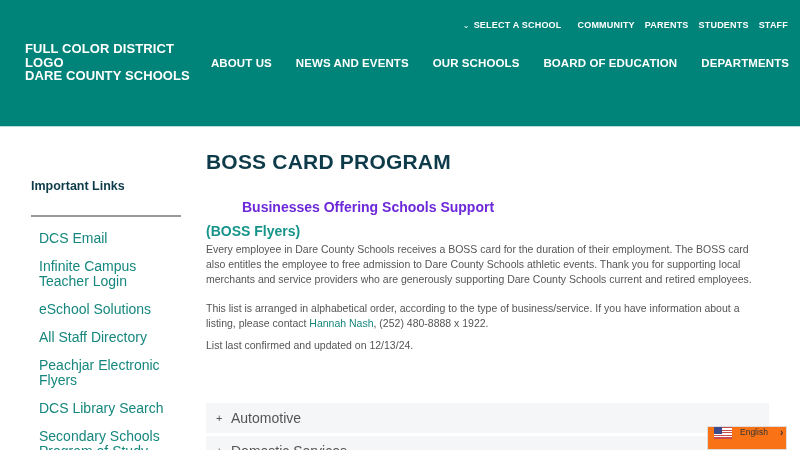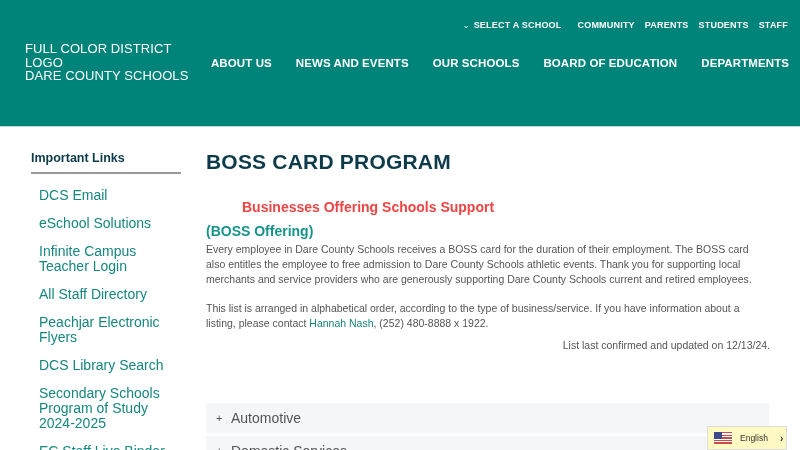--- a/index.html
+++ b/index.html
@@ -2,55 +2,55 @@
 <html><head>
 <meta charset="utf-8">
 <style>
   * { margin: 0; padding: 0; box-sizing: border-box; }
   html, body { width: 800px; height: 450px; overflow: hidden; background: #ffffff; }
   body { font-family: "Liberation Sans", sans-serif; position: relative; color: #555; }
 
   .header { position: absolute; left: 0; top: 0; width: 800px; height: 126px; background: #00847a; }
   .header-bottom-line { position: absolute; left: 0; top: 126px; width: 800px; height: 1px; background: #b9ddd9; }
 
-  .logo { position: absolute; left: 25px; top: 42px; color: #fff; font-weight: normal; font-size: 13px; line-height: 13.5px; letter-spacing: 0.1px; text-transform: uppercase; }
+  .logo { position: absolute; left: 25px; top: 42px; color: #fff; font-weight: bold; font-size: 13px; line-height: 13.5px; letter-spacing: 0.1px; text-transform: uppercase; }
   .logo span { display: block; }
 
   .utility-nav { position: absolute; top: 20px; right: 12px; display: flex; align-items: center; }
   .utility-nav .u-item { color: #fff; font-weight: bold; font-size: 9px; letter-spacing: 0.2px; text-transform: uppercase; margin-left: 10px; white-space: nowrap; }
   .utility-nav .u-select { display: flex; align-items: center; margin-right: 6px; }
   .utility-nav .u-select .chev { font-size: 8px; margin-right: 4px; font-weight: normal; }
 
   .main-nav { position: absolute; left: 230px; top: 57px; width: 540px; }
   .main-nav .row { display: flex; justify-content: center; }
   .main-nav .row + .row { margin-top: 13px; }
   .main-nav .n-item { color: #fff; font-weight: bold; font-size: 11.5px; text-transform: uppercase; margin: 0 12px; white-space: nowrap; letter-spacing: 0.1px; }
 
   .sidebar { position: absolute; left: 31px; top: 151px; width: 150px; }
-  .sidebar .s-title { color: #0d3b4a; font-weight: bold; font-size: 12.5px; padding-bottom: 7px; border-bottom: 2px solid #9a9a9a; }
+  .sidebar .s-title { color: #0d3b4a; font-weight: bold; font-size: 12.5px; padding-bottom: 22px; border-bottom: 2px solid #9a9a9a; margin-top: 28px; }
   .sidebar ul { list-style: none; margin-top: 14px; }
   .sidebar li { margin-bottom: 13px; }
   .sidebar a { color: #16877e; font-size: 14px; line-height: 15px; text-decoration: none; display: block; padding-left: 8px; }
 
   .content { position: absolute; left: 206px; top: 150px; width: 564px; }
   .page-title { color: #0d3b4a; font-weight: bold; font-size: 21px; letter-spacing: 0.2px; text-transform: uppercase; }
-  .sub1 { color: #ef4444; font-weight: bold; font-size: 14px; margin-top: 25px; line-height: 16px; padding-left: 36px; }
+  .sub1 { color: #6d28d9; font-weight: bold; font-size: 14px; margin-top: 25px; line-height: 16px; padding-left: 36px; }
   .sub2 { color: #14948a; font-weight: bold; font-size: 14px; margin-top: 8px; line-height: 16px; }
   .para { color: #555; font-size: 10.5px; line-height: 15px; margin-top: 3px; }
   .para2 { margin-top: 14px; }
   .para a { color: #16877e; text-decoration: none; }
   .sub3 { color: #14948a; font-weight: bold; font-size: 14px; margin-top: 13px; line-height: 16px; }
-  .updated { color: #555; font-size: 10.5px; margin-top: 8px; text-align: right; }
+  .updated { color: #555; font-size: 10.5px; margin-top: 8px; }
 
   .accordion { position: absolute; left: 206px; top: 403px; width: 563px; }
   .acc-item { background: #f5f6f8; height: 30px; display: flex; align-items: center; padding-left: 10px; margin-bottom: 3px; }
   .acc-item .plus { color: #555; font-size: 11px; width: 15px; }
   .acc-item .label { color: #555; font-size: 14px; }
 
-  .lang { position: absolute; left: 707px; top: 426px; width: 80px; height: 24px; background: #fef9c3; border: 1px solid #ddd; display: flex; align-items: center; padding-left: 6px; }
+  .lang { position: absolute; left: 707px; top: 426px; width: 80px; height: 24px; background: #f97316; border: 1px solid #ddd; display: flex; padding-left: 6px; }
   .flag { width: 18px; height: 12px; position: relative; background: repeating-linear-gradient(to bottom, #c94b4b 0px, #c94b4b 1.3px, #fff 1.3px, #fff 2.6px); }
   .flag::before { content: ""; position: absolute; left: 0; top: 0; width: 8px; height: 6.5px; background: #3c4a8a; }
   .lang .l-text { font-size: 8.5px; color: #333; margin-left: 8px; }
   .lang .l-chev { font-size: 10px; color: #333; margin-left: 12px; font-weight: bold; }
 </style>
 </head>
 <body>
 
 <header class="header">
   <div class="logo">
@@ -82,24 +82,24 @@
 </header>
 <div class="header-bottom-line"></div>
 
 <aside class="sidebar">
   <div class="s-title">Important Links</div>
   <ul>
     <li>
         <a>DCS Email</a>
       </li>
     <li>
-        <a>eSchool Solutions</a>
+        <a>Infinite Campus Teacher Login</a>
       </li>
     <li>
-        <a>Infinite Campus Teacher Login</a>
+        <a>eSchool Solutions</a>
       </li>
     <li>
         <a>All Staff Directory</a>
       </li>
     <li>
         <a>Peachjar Electronic Flyers</a>
       </li>
     <li>
         <a>DCS Library Search</a>
       </li>
@@ -108,21 +108,21 @@
       </li>
     <li>
         <a>EC Staff Live Binder</a>
       </li>
   </ul>
 </aside>
 
 <main class="content">
   <h1 class="page-title">BOSS CARD PROGRAM</h1>
   <h2 class="sub1">Businesses Offering Schools Support</h2>
-  <h2 class="sub2">(BOSS Offering)</h2>
+  <h2 class="sub2">(BOSS Flyers)</h2>
   <p class="para">Every employee in Dare County Schools receives a BOSS card for the duration of their employment. The BOSS card also entitles the employee to free admission to Dare County Schools athletic events. Thank you for supporting local merchants and service providers who are generously supporting Dare County Schools current and retired employees.</p>
   <p class="para para2"><span>This list is arranged in alphabetical order, according to the type of business/service. If you have information about a listing, please contact </span><a>Hannah Nash</a><span>, (252) 480-8888 x 1922.</span></p>
   <p class="updated">List last confirmed and updated on 12/13/24.</p>
 </main>
 
 <div class="accordion">
   <div class="acc-item">
     <span class="plus">+</span>
     <span class="label">Automotive</span>
   </div>

